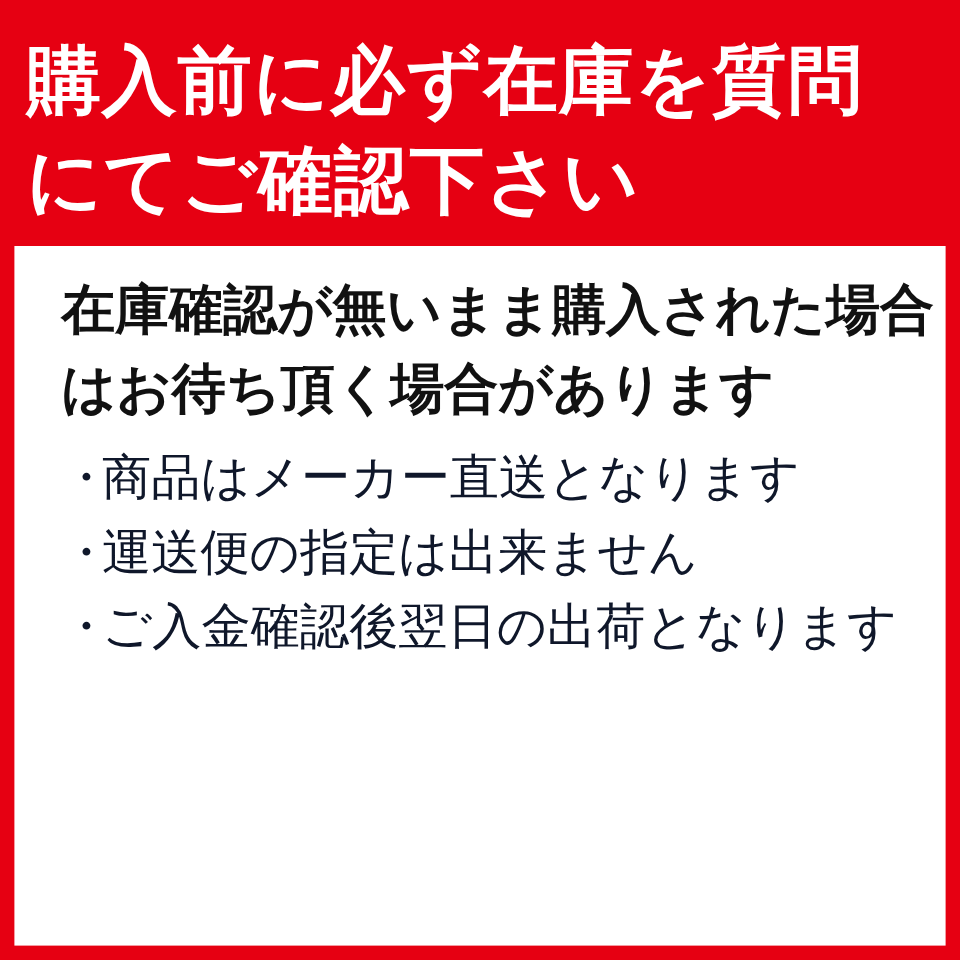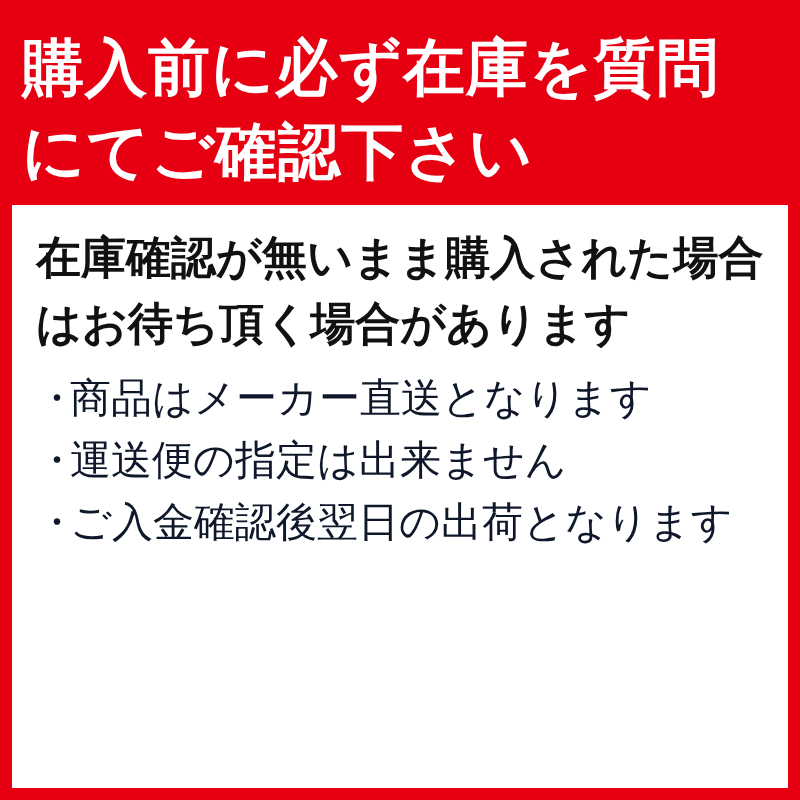--- a/index.html
+++ b/index.html
@@ -51,21 +51,21 @@
     padding: 14px 0 0 22px;
     box-sizing: border-box;
   }
   .headline .line {
     display: block;
     white-space: nowrap;
     font-family: Liberation Serif, serif;
   }
   .body-block {
     position: absolute;
-    left: 0;
+    left: 15px;
     top: 205px;
     width: 776px;
     height: 583px;
     box-sizing: border-box;
     padding: 20px 0 0 36px;
   }
   .note {
     color: #111111;
     font-size: 45px;
     font-weight: bold;

